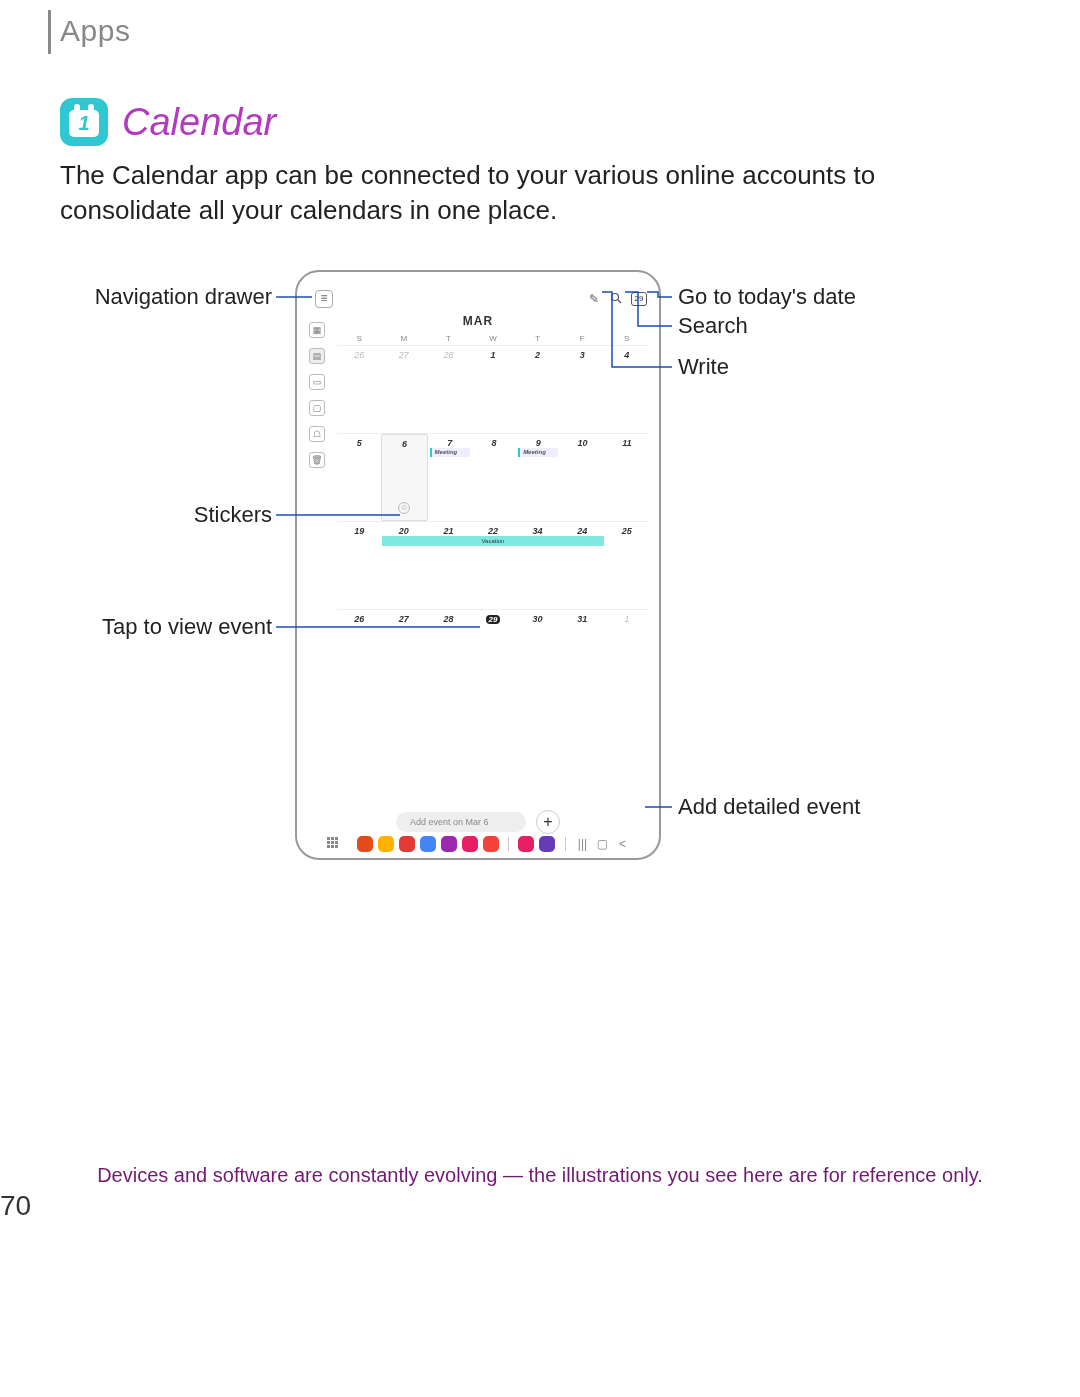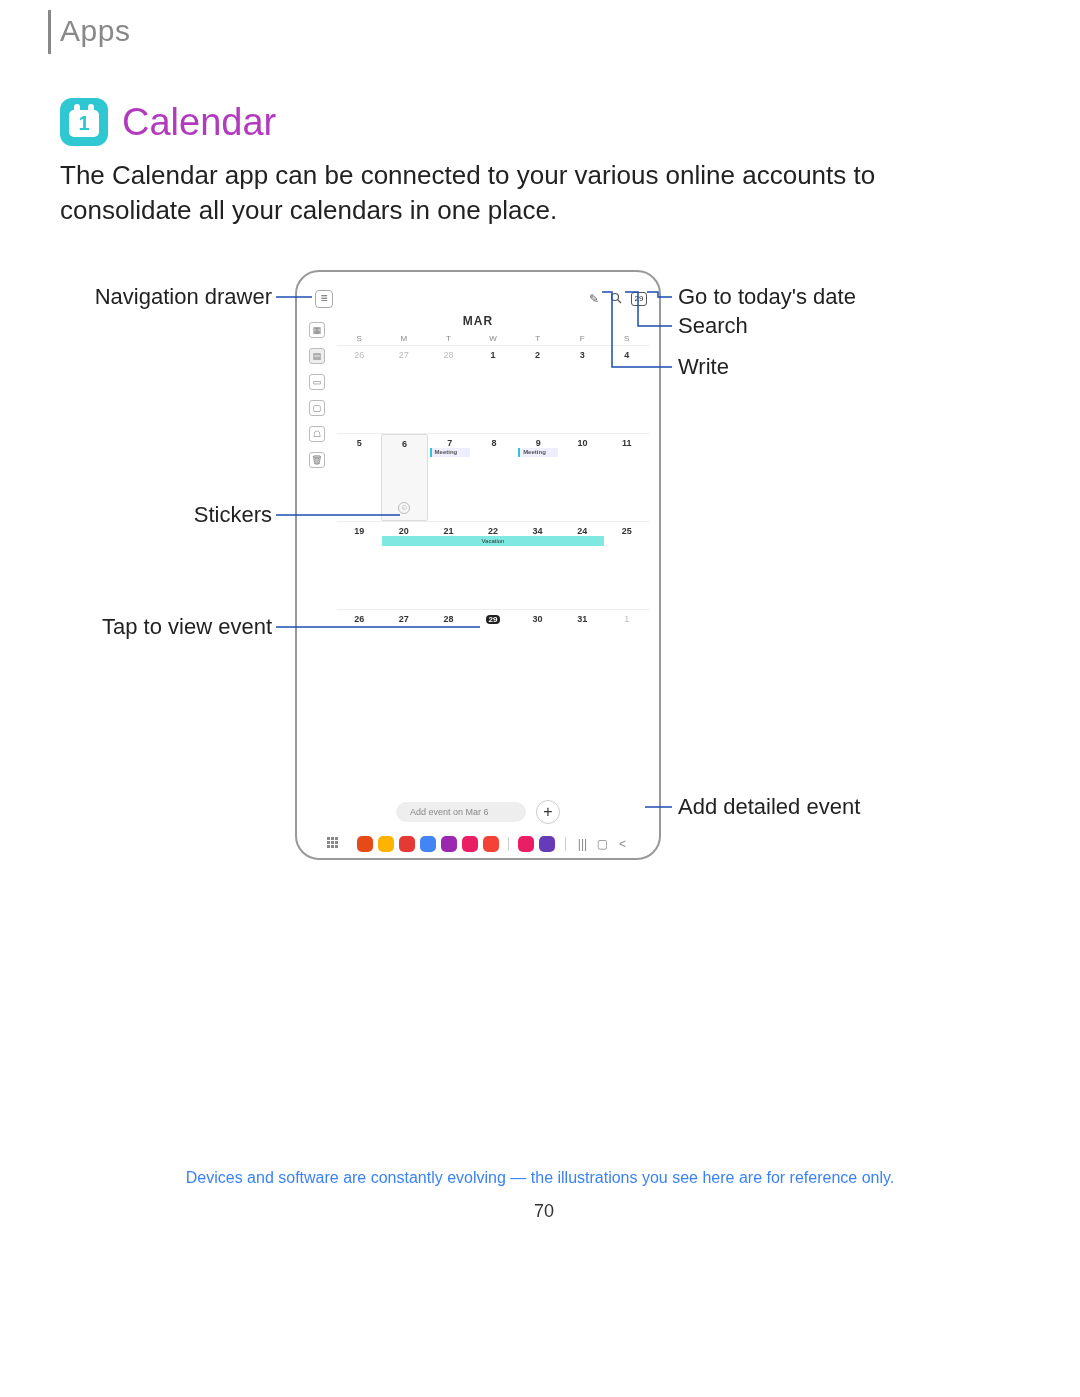--- a/index.html
+++ b/index.html
@@ -28,20 +28,21 @@
     font-weight: 400;
     letter-spacing: 0.5px;
   }
   .title-row {
     position: absolute;
     left: 60px;
     top: 98px;
     display: flex;
     align-items: center;
     gap: 14px;
+    font-style: italic;
   }
   .app-icon {
     width: 48px;
     height: 48px;
     border-radius: 12px;
     background: #2fc7d1;
     position: relative;
   }
   .app-icon::before {
     content: "";
@@ -173,20 +174,21 @@
   }
   .week { display: flex; height: 88px; border-top: 1px solid #eee; }
   .week.short { height: 60px; }
   .day {
     flex: 1;
     position: relative;
     font-size: 9px;
     font-weight: 700;
     padding-top: 4px;
     text-align: center;
+    font-style: italic;
   }
   .day.dim { color: #bbb; font-weight: 400; }
   .day.hl {
     background: #f7f7f7;
     border: 1px solid #ddd;
     border-radius: 2px;
   }
   .day .num.badge {
     display: inline-block;
     background: #222;
@@ -226,21 +228,21 @@
     top: 14px;
     height: 10px;
     background: #7fe8e0;
     font-size: 6px;
     line-height: 10px;
     text-align: center;
     color: #333;
   }
   .quick-add {
     position: absolute;
-    bottom: 34px;
+    bottom: 24px;
     left: 50%;
     transform: translateX(-50%);
     display: flex;
     align-items: center;
     gap: 10px;
   }
   .quick-add .pill {
     background: #eee;
     border-radius: 14px;
     padding: 5px 14px;
@@ -294,30 +296,28 @@
     font-size: 22px;
     color: #222;
   }
   .callout.left { text-align: right; }
 
   .footnote {
     position: absolute;
     bottom: 210px;
     left: 0; right: 0;
     text-align: center;
-    font-size: 16px;
-    color: #3b82f6;
+    font-size: 20px;
+    color: #701a75;
   }
   .page-num {
     position: absolute;
     bottom: 175px;
     left: 0; right: 0;
-    text-align: center;
-    font-size: 18px;
-    margin-left: 8px;
+    font-size: 28px;
   }
 </style>
 </head>
 <body>
 
 <div class="section-rule"></div>
 <div class="section-label">Apps</div>
 
 <div class="title-row">
   <div class="app-icon">

